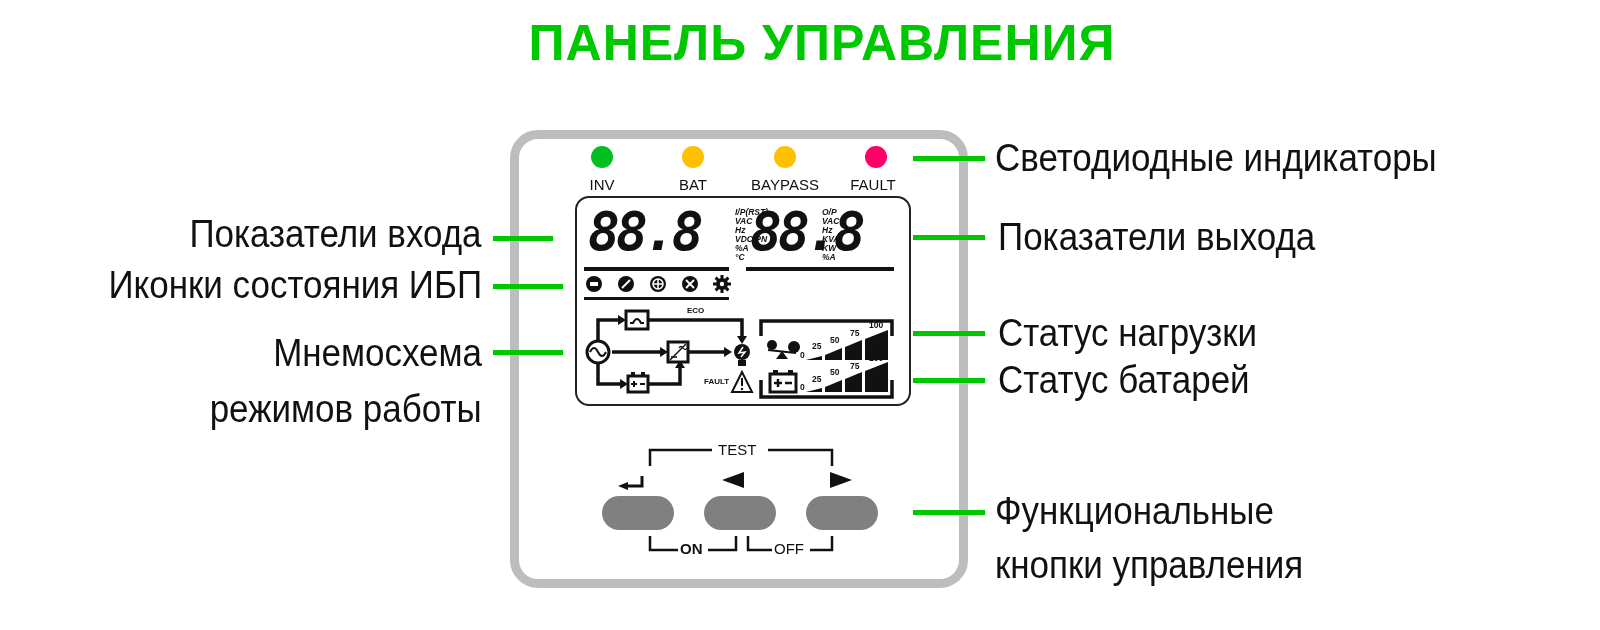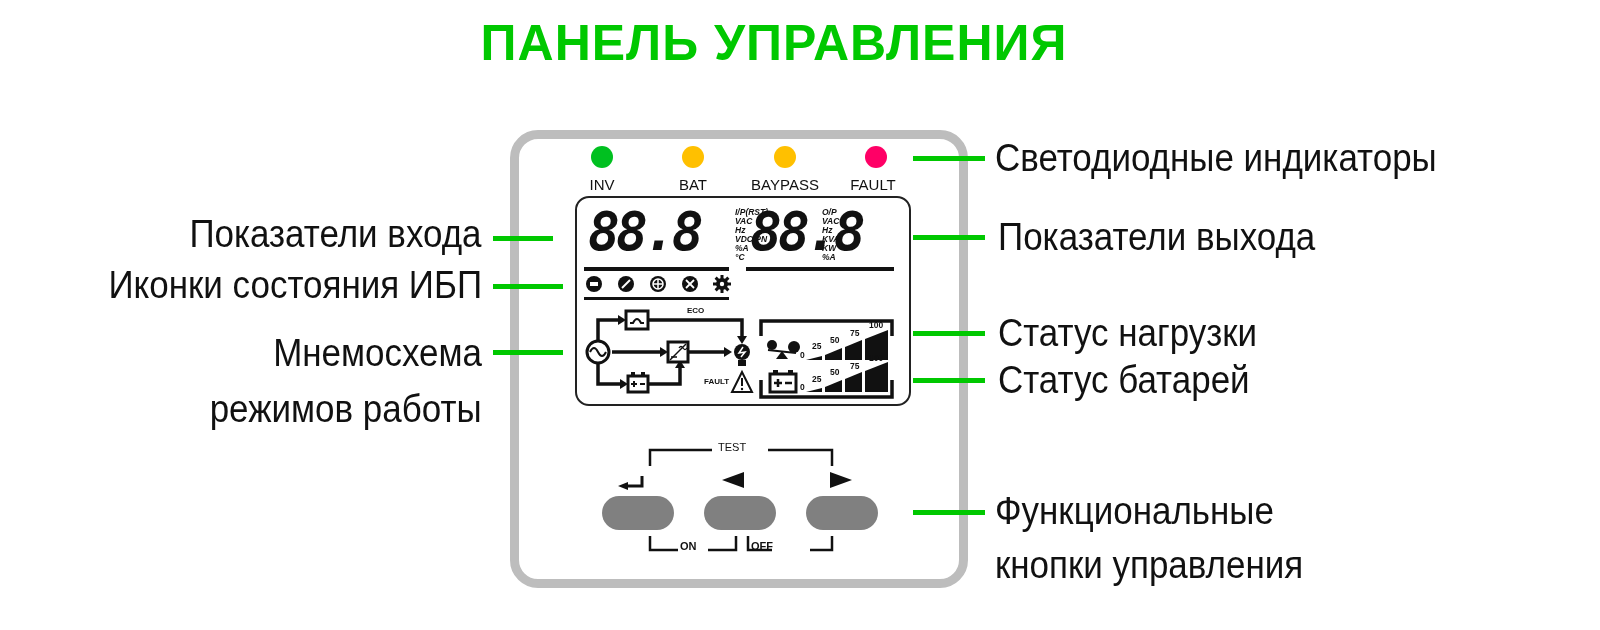--- a/index.html
+++ b/index.html
@@ -1,30 +1,30 @@
 <!DOCTYPE html>
 <html><head>
 <meta charset="utf-8">
 <style>
   html, body { margin: 0; padding: 0; background: #ffffff; }
   body { width: 1600px; height: 630px; position: relative; overflow: hidden; font-family: "Liberation Sans", sans-serif; color: #111; }
-  .title { position: absolute; left: 0; top: 14px; width: 1548px; text-align: center; font-weight: bold; font-size: 50px; color: #00c800; letter-spacing: 1px; font-family: "Liberation Sans", sans-serif; }
+  .title { position: absolute; left: 0; top: 14px; width: 1548px; text-align: center; font-weight: bold; font-size: 50px; color: #00c800; letter-spacing: 1px; font-family: "Liberation Sans", sans-serif; padding-left: 48px; }
   .panel { position: absolute; left: 510px; top: 130px; width: 440px; height: 440px; border: 9px solid #bdbdbd; border-radius: 28px; background: #fff; }
   .callout { position: absolute; font-size: 38px; font-family: "Liberation Sans", sans-serif; color: #111; white-space: nowrap; line-height: 1; transform: scaleX(0.92); }
   .callout.left { text-align: right; transform-origin: right center; }
   .callout.right { transform-origin: left center; }
   .cline { position: absolute; height: 5px; background: #00c800; }
   .led { position: absolute; width: 22px; height: 22px; border-radius: 50%; }
   .led-label { position: absolute; font-size: 15px; font-family: "Liberation Sans", sans-serif; color: #111; text-align: center; width: 100px; }
   .lcd { position: absolute; left: 575px; top: 196px; width: 332px; height: 206px; border: 2px solid #222; border-radius: 14px; background: #fff; }
   .seg-text { position: absolute; font-family: "DejaVu Sans Mono", monospace; font-weight: bold; font-size: 53px; letter-spacing: -4px; line-height: 1; font-style: italic; }
   .units { position: absolute; font-family: "Liberation Sans", sans-serif; font-size: 8.5px; font-weight: bold; font-style: italic; line-height: 9px; }
   .hbar { position: absolute; height: 4px; background: #111; }
   .btn { position: absolute; width: 72px; height: 34px; border-radius: 17px; background: #808080; }
-  .small { position: absolute; font-family: "Liberation Sans", sans-serif; font-size: 11px; color: #111; }
+  .small { position: absolute; font-family: "Liberation Sans", sans-serif; font-size: 15px; color: #111; }
   svg { position: absolute; overflow: visible; }
 </style>
 </head>
 <body>
 
 <div class="title">ПАНЕЛЬ УПРАВЛЕНИЯ</div>
 
 <div class="panel"></div>
 
 <div>
@@ -220,21 +220,21 @@
   <polygon points="252,40 230,32 230,48" fill="#111"></polygon>
 
   <polyline points="50,96 50,110 78,110" fill="none" stroke="#111" stroke-width="2.5"></polyline>
   <polyline points="108,110 136,110 136,96" fill="none" stroke="#111" stroke-width="2.5"></polyline>
 
   <polyline points="148,96 148,110 172,110" fill="none" stroke="#111" stroke-width="2.5"></polyline>
   <polyline points="210,110 232,110 232,96" fill="none" stroke="#111" stroke-width="2.5"></polyline>
 </svg>
 <div class="small" style="left:718px;top:441px;">TEST</div>
 <div class="small" style="left:680px;top:540px;font-weight:bold;">ON</div>
-<div class="small" style="left:751px;top:540px;font-weight:bold;">OFF</div>
+<div class="small" style="left:774px;top:540px;">OFF</div>
 
 <div class="btn" style="left:602px;top:496px;"></div>
 <div class="btn" style="left:704px;top:496px;"></div>
 <div class="btn" style="left:806px;top:496px;"></div>
 
 <div class="callout left" style="right:1118px;top:215px;">Показатели входа</div>
 <div class="cline" style="left:493px;top:236px;width:60px;"></div>
 
 <div class="callout left" style="right:1118px;top:266px;">Иконки состояния ИБП</div>
 <div class="cline" style="left:493px;top:284px;width:70px;"></div>

